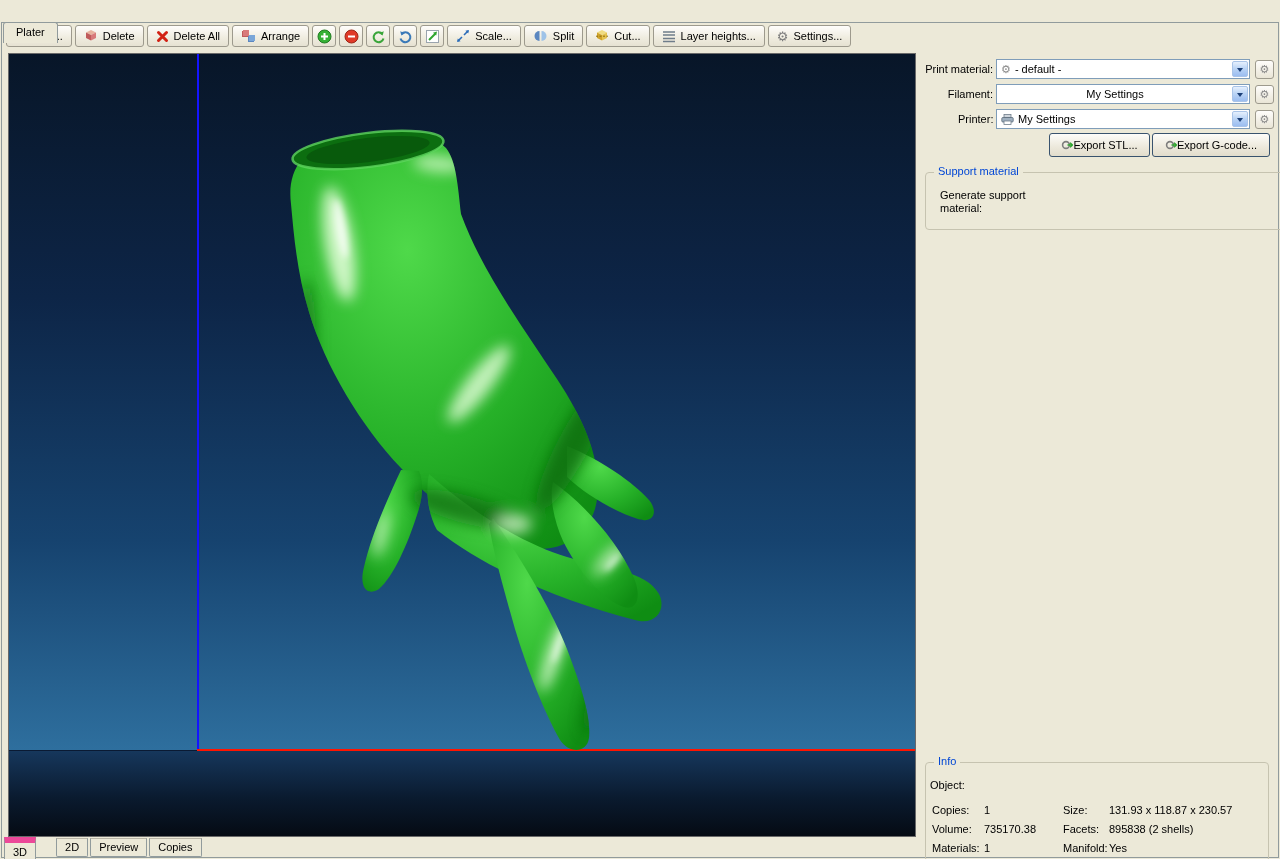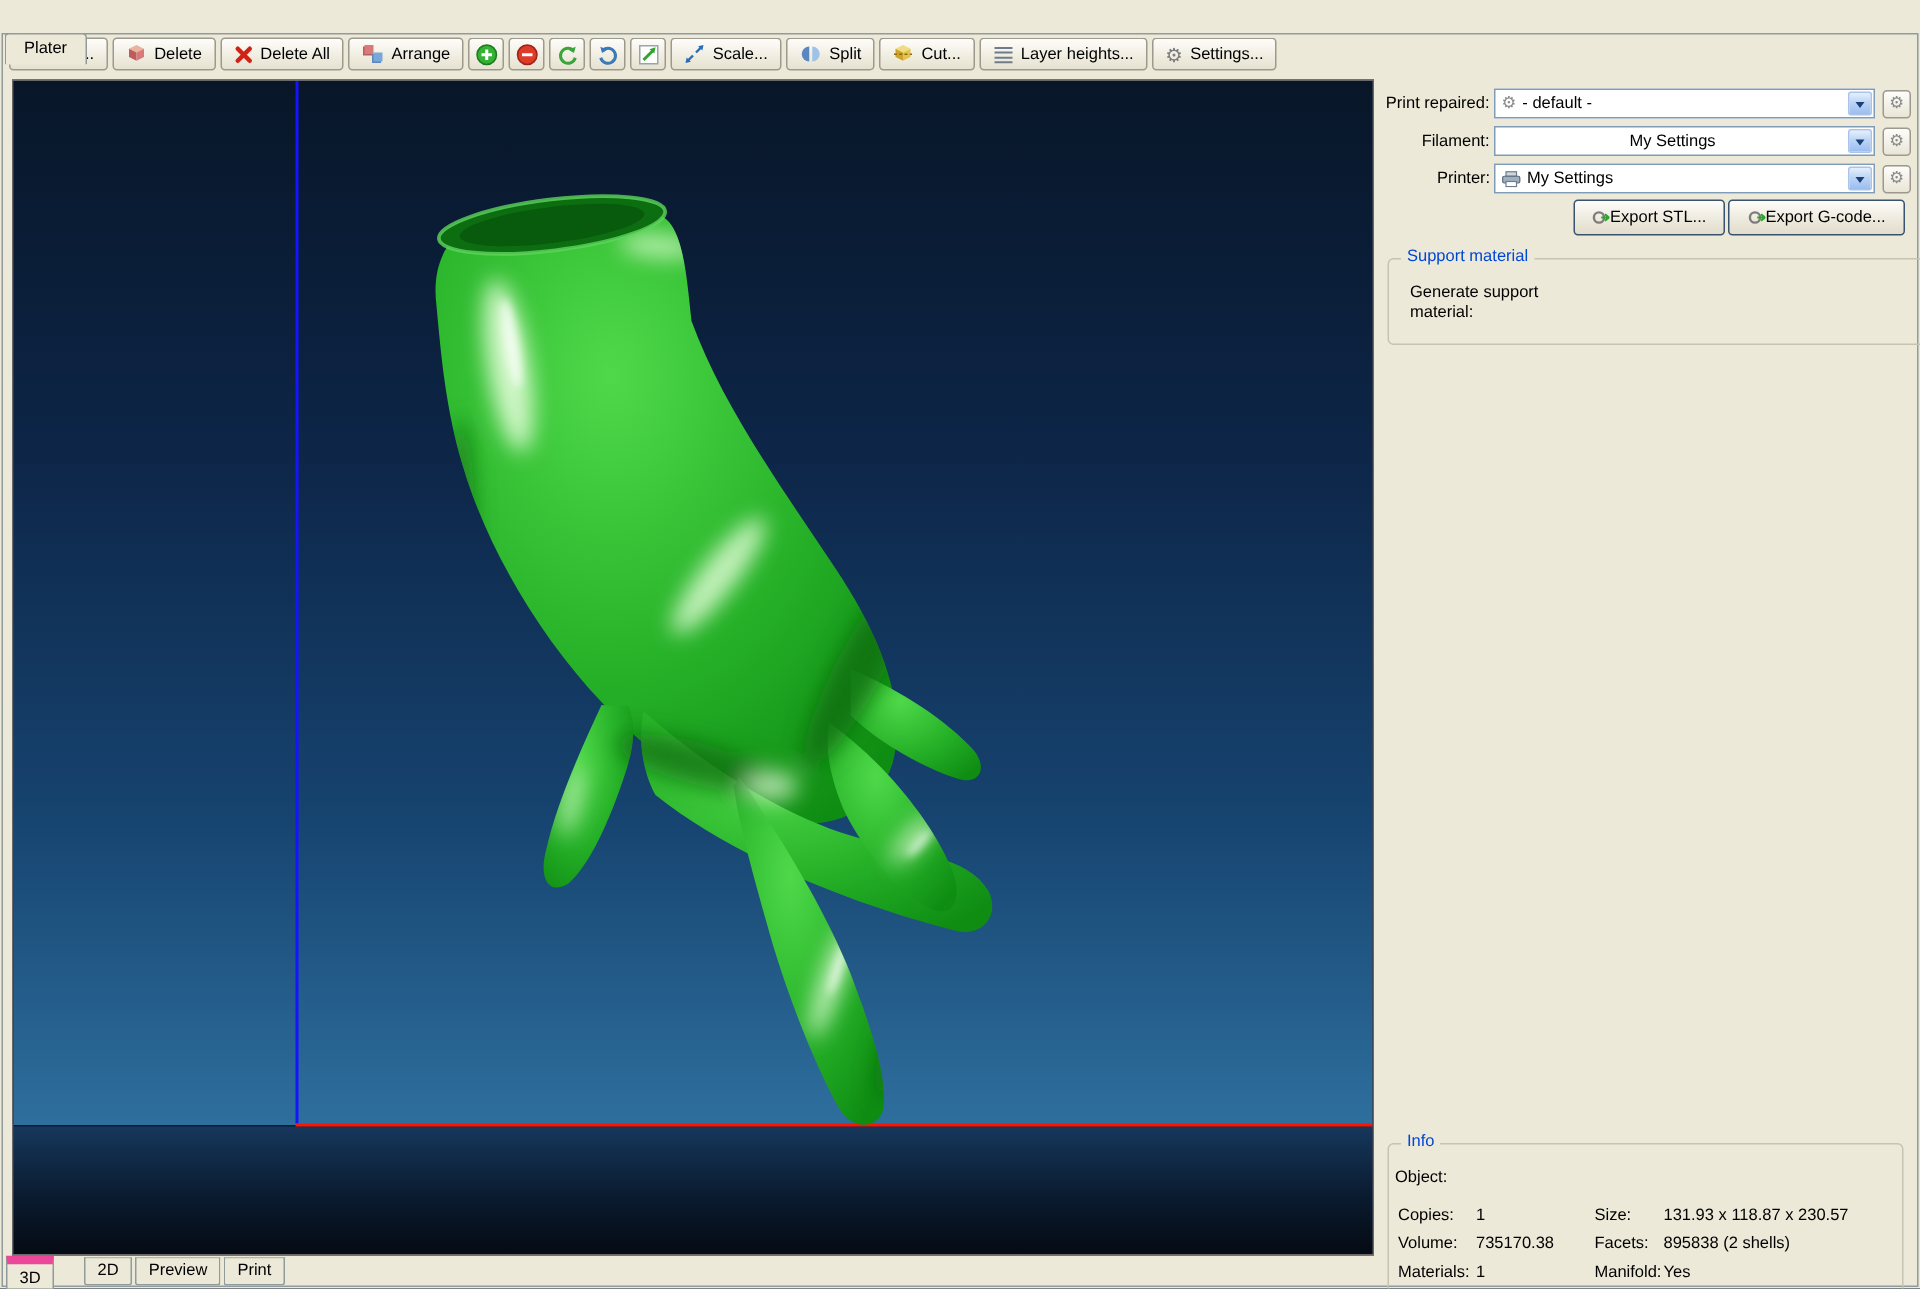--- a/index.html
+++ b/index.html
@@ -287,25 +287,25 @@
     <span>3D</span>
   </div>
   <div class="vtab-gap"></div>
   <div class="vtab">
     <span>2D</span>
   </div>
   <div class="vtab">
     <span>Preview</span>
   </div>
   <div class="vtab">
-    <span>Print</span>
-  </div>
-</div>
-
-<div class="rp-label" style="left:917px; top:59px;">Print repaired:</div>
+    <span>Copies</span>
+  </div>
+</div>
+
+<div class="rp-label" style="left:917px; top:59px;">Print material:</div>
 <div class="combo" style="left:996px; top:59px; width:254px;">
   <span class="mini-gear">⚙</span>
   <span>- default -</span>
   <span class="arrow-btn"></span>
 </div>
 <div class="gear-btn" style="left:1255px; top:60px;">
   <span class="mini-gear">⚙</span>
 </div>
 
 <div class="rp-label" style="left:917px; top:84px;">Filament:</div>

